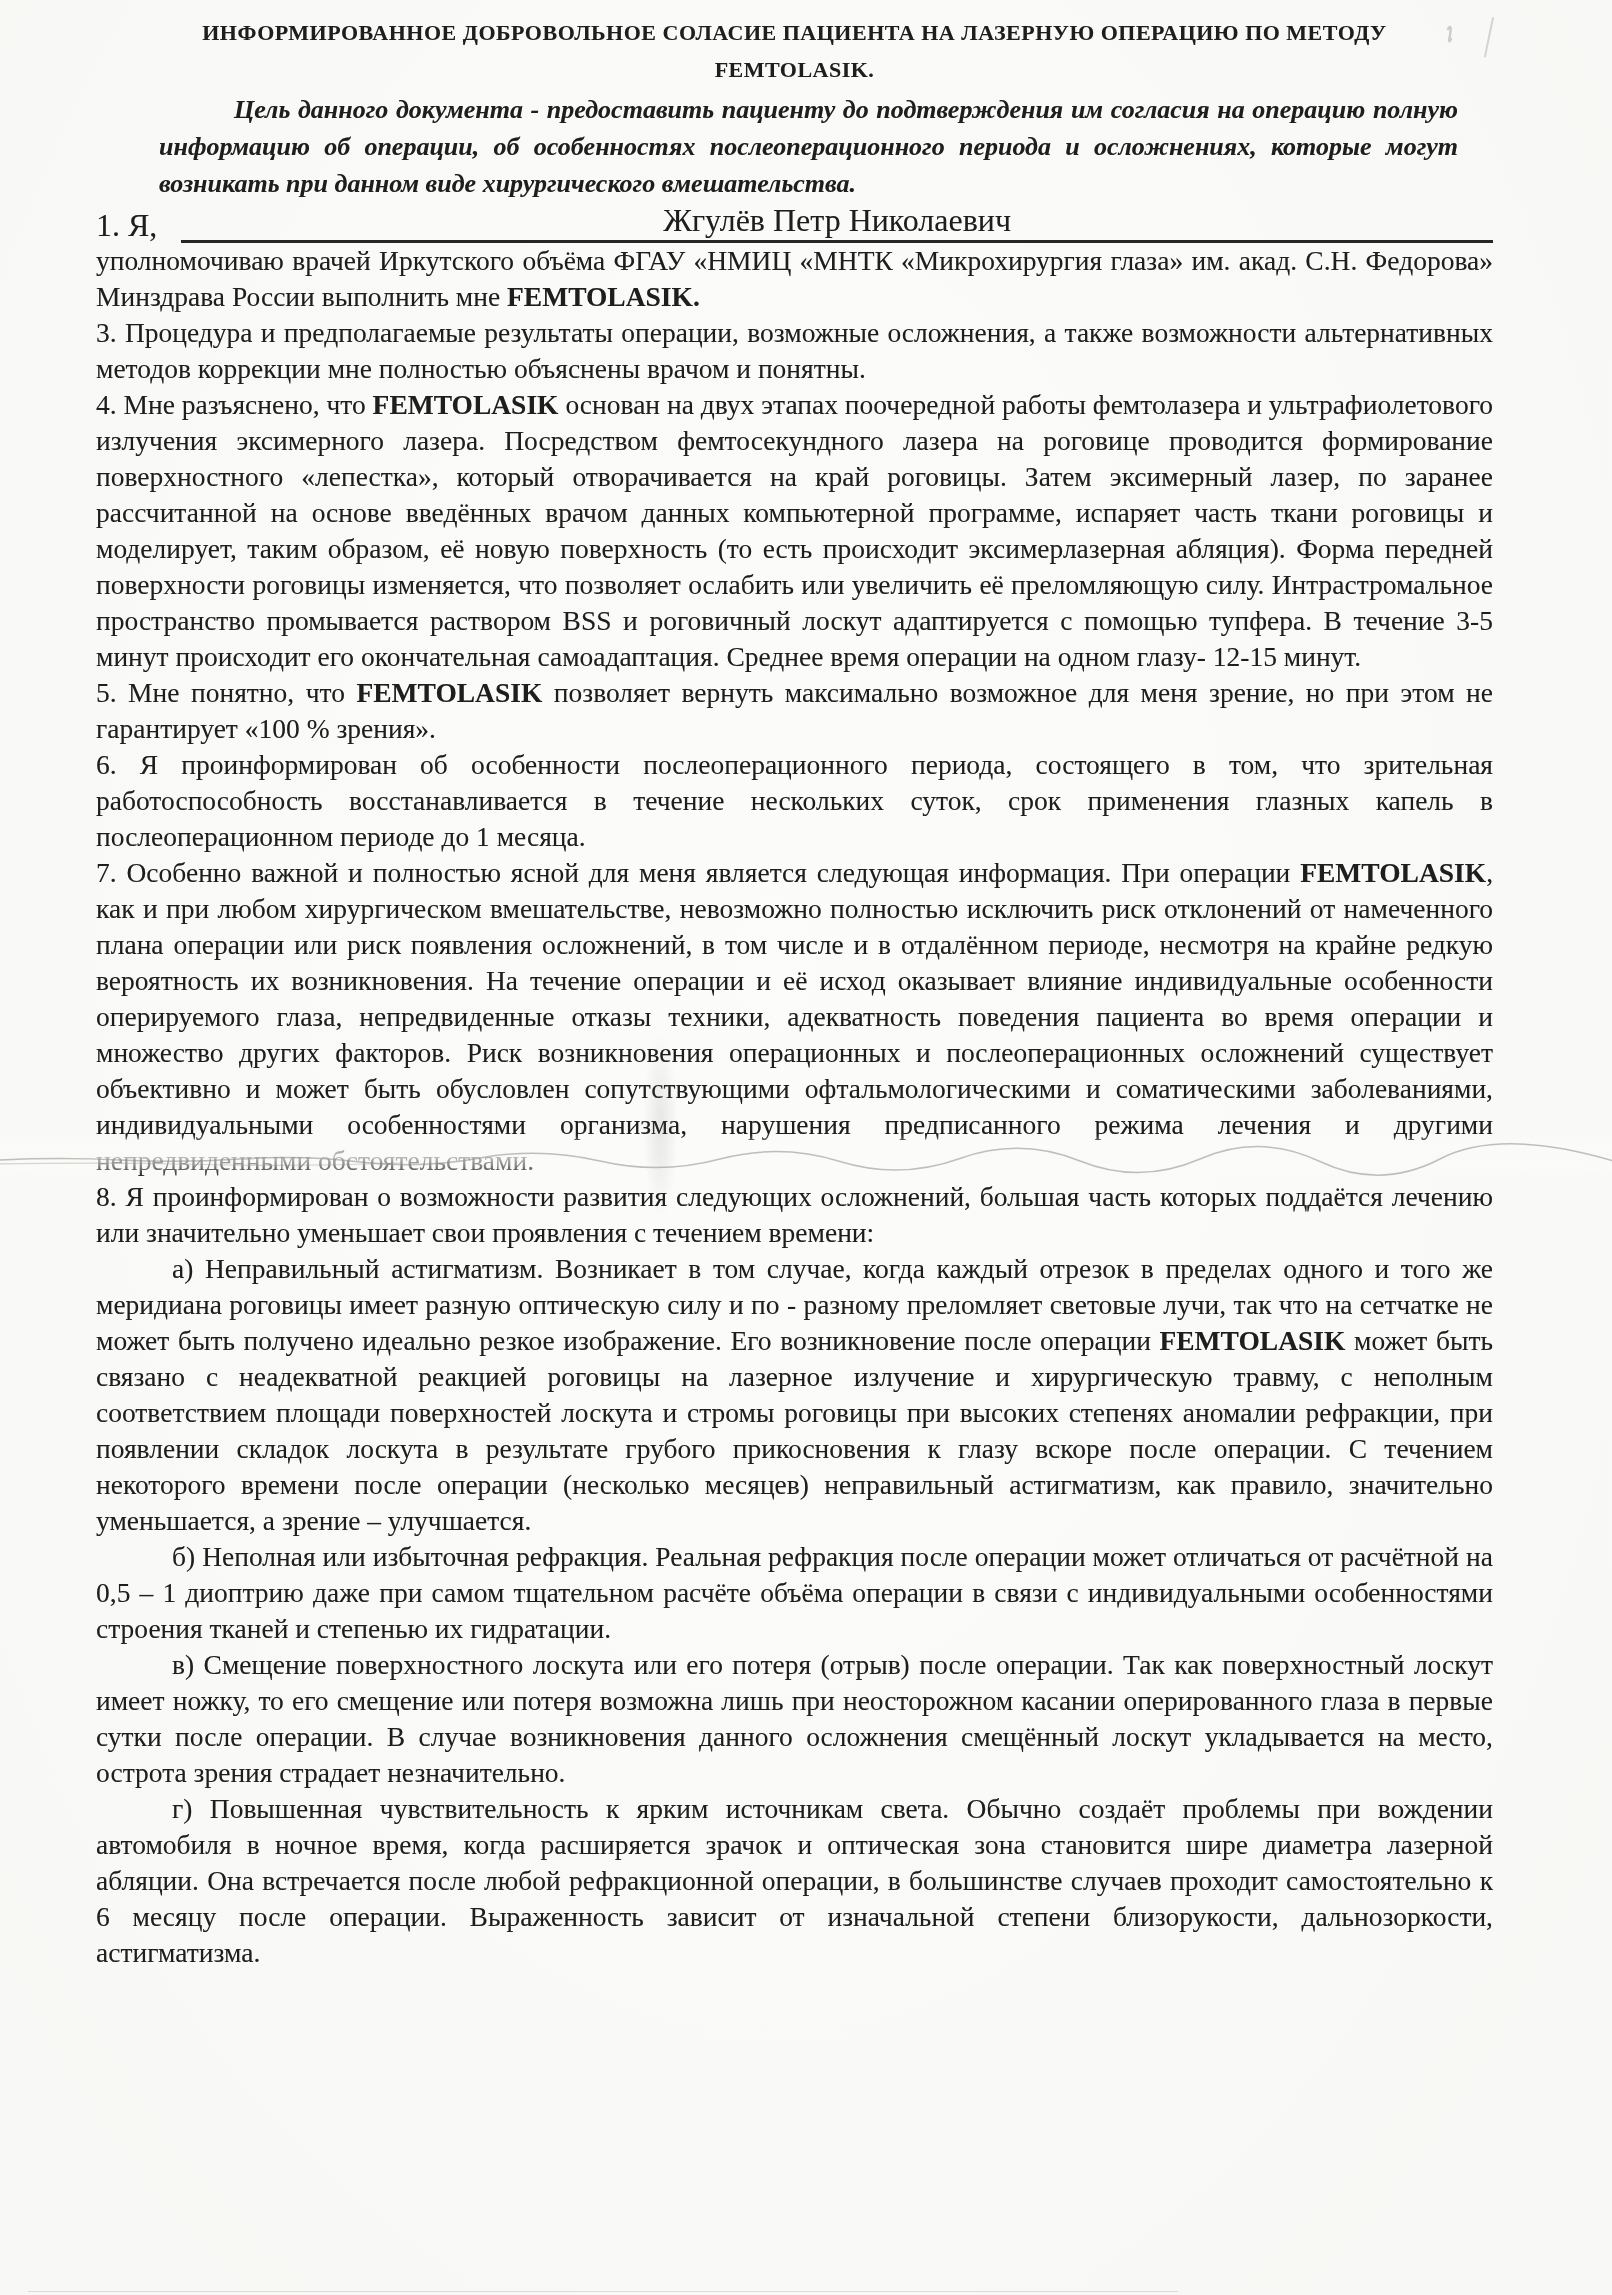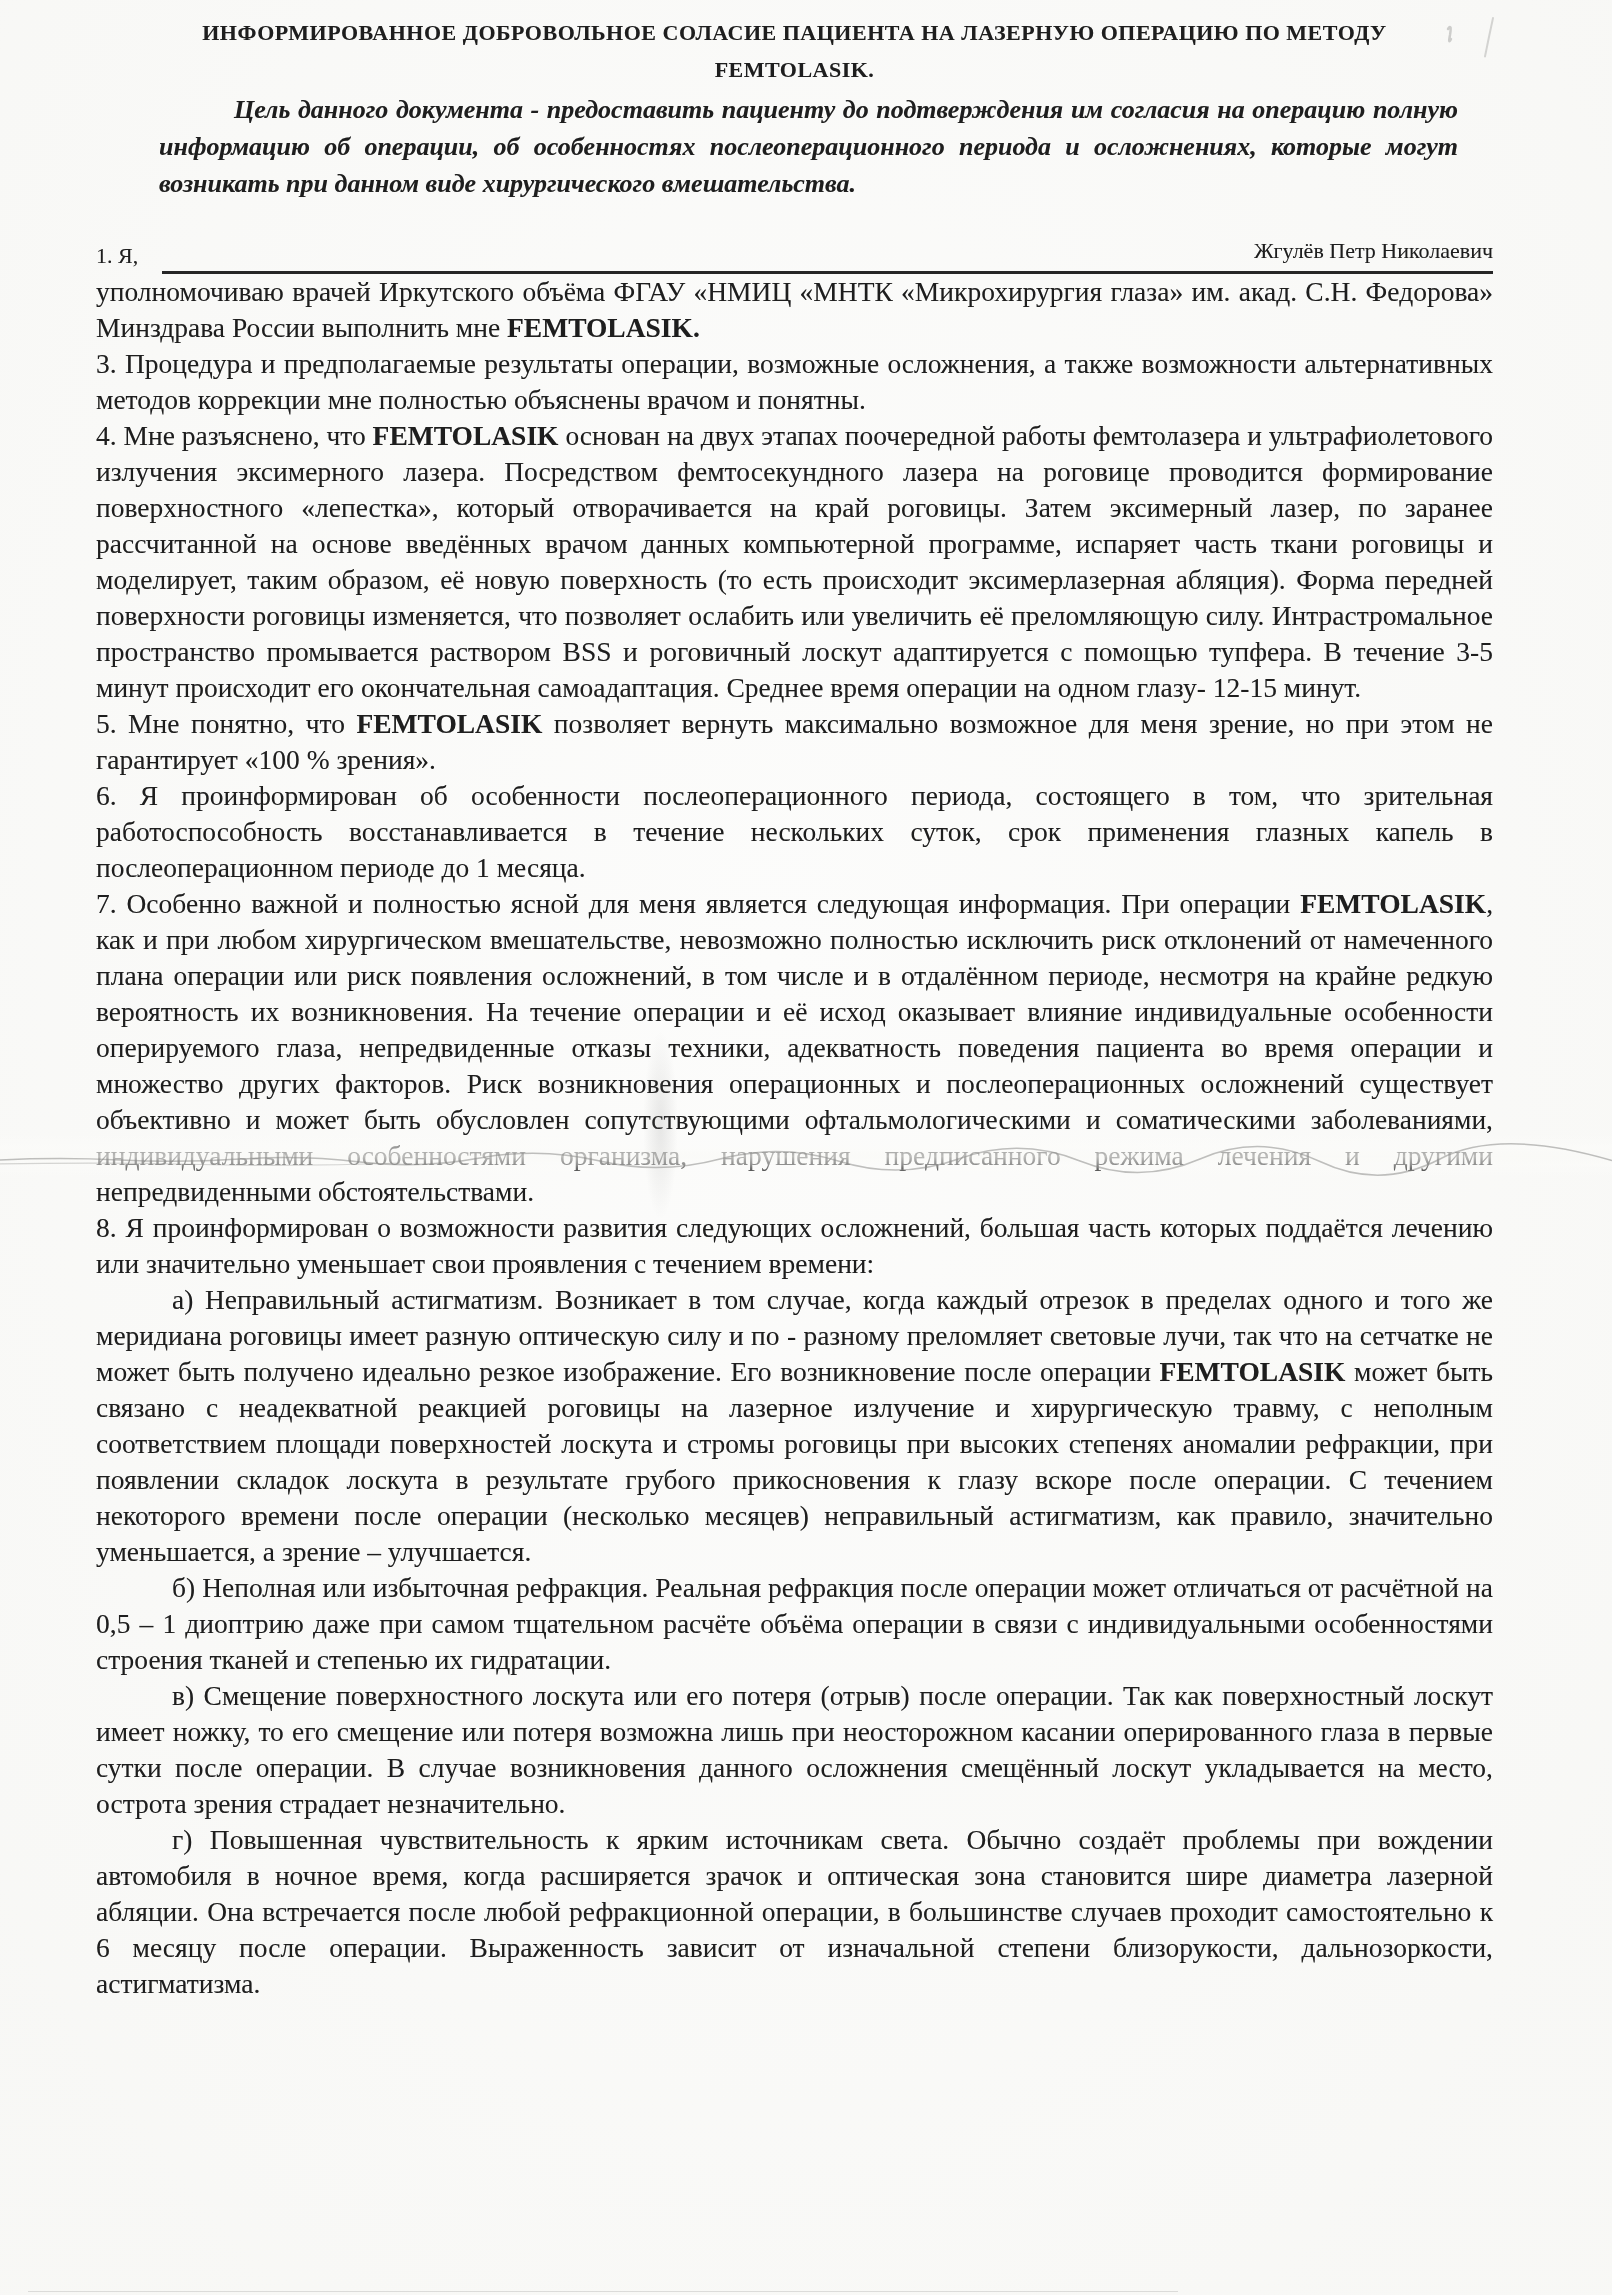--- a/index.html
+++ b/index.html
@@ -37,29 +37,28 @@
     line-height: 37px;
     font-weight: bold;
     font-style: italic;
     text-align: justify;
     text-indent: 75px;
   }
 
   .clause1 {
     display: flex;
     align-items: flex-end;
-    margin-top: 31px;
-    font-size: 22px;
+    font-size: 32px;
     line-height: 36px;
   }
   .c1-prefix { white-space: pre; padding-right: 24px; }
   .name-underline {
     flex: 1;
     border-bottom: 3.5px solid #262626;
-    text-align: right;
+    text-align: center;
     padding-bottom: 2px;
   }
 
   .para {
     margin: 0;
     font-size: 27.5px;
     line-height: 36px;
     text-align: justify;
   }
   .para.indent { text-indent: 76px; }

